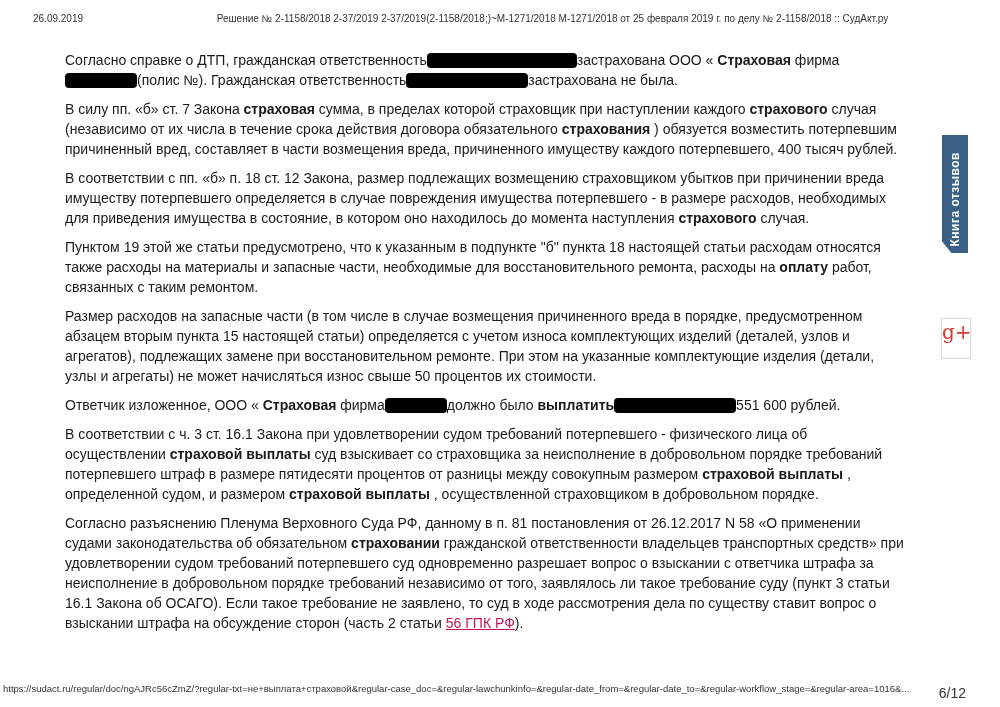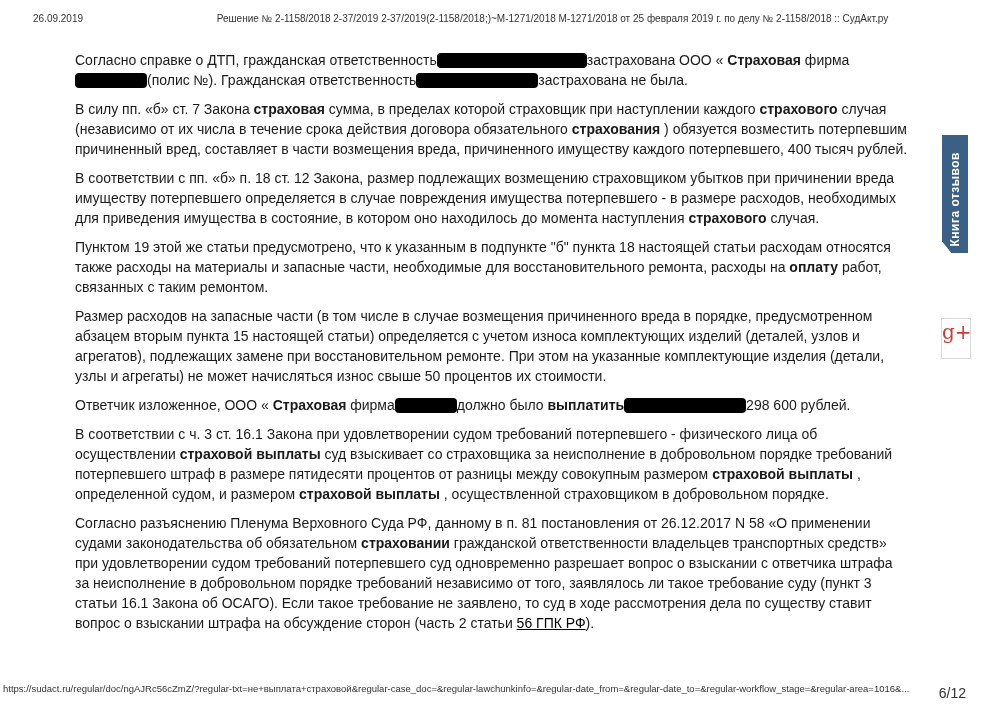--- a/index.html
+++ b/index.html
@@ -6,24 +6,24 @@
   #page{position:relative;width:1000px;height:707px;background:#ffffff;overflow:hidden;
         font-family:"Liberation Sans",sans-serif;color:#1a1a1a;}
 
   
   .print-header{position:absolute;top:8px;left:0;right:0;height:20px;font-size:10px;color:#333;}
   .print-date{position:absolute;left:33px;top:5px;white-space:nowrap;}
   .print-title{margin:5px 45px 8px 150px;text-align:center;white-space:nowrap;overflow:hidden;}
 
   
   .doc{position:absolute;left:63px;top:50px;width:845px;font-size:14px;line-height:20px;}
-  .doc p{margin:0 0 9px 12px;}
+  .doc p{margin:0 0 9px 2px;}
   .doc b{font-weight:bold;}
   .redact{display:inline-block;background:#000;height:15px;border-radius:4px;vertical-align:-3px;}
-  .doc-link{color:#000000;text-decoration:underline;cursor:pointer;}
+  .doc-link{color:#be185d;text-decoration:underline;cursor:pointer;}
 
   
   .feedback-tab{position:absolute;left:942px;top:135px;width:26px;height:118px;background:#3a6086;
         clip-path:polygon(0 0,100% 0,100% 100%,36% 100%,0 90%);
         display:flex;align-items:center;justify-content:center;cursor:pointer;}
   .feedback-tab span{writing-mode:vertical-rl;transform:rotate(180deg);color:#fff;
         font-size:12px;font-weight:bold;letter-spacing:0.5px;white-space:nowrap;padding-bottom:10px;}
 
   
   .gplus{position:absolute;left:941px;top:318px;width:30px;height:41px;background:#fff;
@@ -45,21 +45,21 @@
     <span class="print-date">26.09.2019</span>
     <div class="print-title">Решение № 2-1158/2018 2-37/2019 2-37/2019(2-1158/2018;)~М-1271/2018 М-1271/2018 от 25 февраля 2019 г. по делу № 2-1158/2018 :: СудАкт.ру</div>
   </div>
 
   <div class="doc">
       <p><span>Согласно справке о ДТП, гражданская ответственность</span><span class="redact" style="width: 150px;"></span><span>застрахована ООО « </span><b>Страховая</b><span> фирма</span><span class="redact" style="width: 72px;"></span><span>(полис №). Гражданская ответственность</span><span class="redact" style="width: 122px;"></span><span>застрахована не была.</span></p>
       <p><span>В силу пп. «б» ст. 7 Закона </span><b>страховая</b><span> сумма, в пределах которой страховщик при наступлении каждого </span><b>страхового</b><span> случая (независимо от их числа в течение срока действия договора обязательного </span><b>страхования</b><span> ) обязуется возместить потерпевшим причиненный вред, составляет в части возмещения вреда, причиненного имуществу каждого потерпевшего, 400 тысяч рублей.</span></p>
       <p><span>В соответствии с пп. «б» п. 18 ст. 12 Закона, размер подлежащих возмещению страховщиком убытков при причинении вреда имуществу потерпевшего определяется в случае повреждения имущества потерпевшего - в размере расходов, необходимых для приведения имущества в состояние, в котором оно находилось до момента наступления </span><b>страхового</b><span> случая.</span></p>
       <p><span>Пунктом 19 этой же статьи предусмотрено, что к указанным в подпункте "б" пункта 18 настоящей статьи расходам относятся также расходы на материалы и запасные части, необходимые для восстановительного ремонта, расходы на </span><b>оплату</b><span> работ, связанных с таким ремонтом.</span></p>
       <p><span>Размер расходов на запасные части (в том числе в случае возмещения причиненного вреда в порядке, предусмотренном абзацем вторым пункта 15 настоящей статьи) определяется с учетом износа комплектующих изделий (деталей, узлов и агрегатов), подлежащих замене при восстановительном ремонте. При этом на указанные комплектующие изделия (детали, узлы и агрегаты) не может начисляться износ свыше 50 процентов их стоимости.</span></p>
-      <p><span>Ответчик изложенное, ООО « </span><b>Страховая</b><span> фирма</span><span class="redact" style="width: 62px;"></span><span>должно было </span><b>выплатить</b><span class="redact" style="width: 122px;"></span><span>298 600 рублей.</span></p>
+      <p><span>Ответчик изложенное, ООО « </span><b>Страховая</b><span> фирма</span><span class="redact" style="width: 62px;"></span><span>должно было </span><b>выплатить</b><span class="redact" style="width: 122px;"></span><span>551 600 рублей.</span></p>
       <p><span>В соответствии с ч. 3 ст. 16.1 Закона при удовлетворении судом требований потерпевшего - физического лица об осуществлении </span><b>страховой выплаты</b><span> суд взыскивает со страховщика за неисполнение в добровольном порядке требований потерпевшего штраф в размере пятидесяти процентов от разницы между совокупным размером </span><b>страховой выплаты</b><span> , определенной судом, и размером </span><b>страховой выплаты</b><span> , осуществленной страховщиком в добровольном порядке.</span></p>
       <p><span>Согласно разъяснению Пленума Верховного Суда РФ, данному в п. 81 постановления от 26.12.2017 N 58 «О применении судами законодательства об обязательном </span><b>страховании</b><span> гражданской ответственности владельцев транспортных средств» при удовлетворении судом требований потерпевшего суд одновременно разрешает вопрос о взыскании с ответчика штрафа за неисполнение в добровольном порядке требований независимо от того, заявлялось ли такое требование суду (пункт 3 статьи 16.1 Закона об ОСАГО). Если такое требование не заявлено, то суд в ходе рассмотрения дела по существу ставит вопрос о взыскании штрафа на обсуждение сторон (часть 2 статьи </span><a class="doc-link">56 ГПК РФ</a><span>).</span></p>
     </div>
 
   <div class="feedback-tab" style="background: rgb(58, 96, 134);">
     <span>Книга отзывов</span>
   </div>
 
   <div class="gplus">
     <span style="color: rgb(210, 58, 50);">g+</span>

